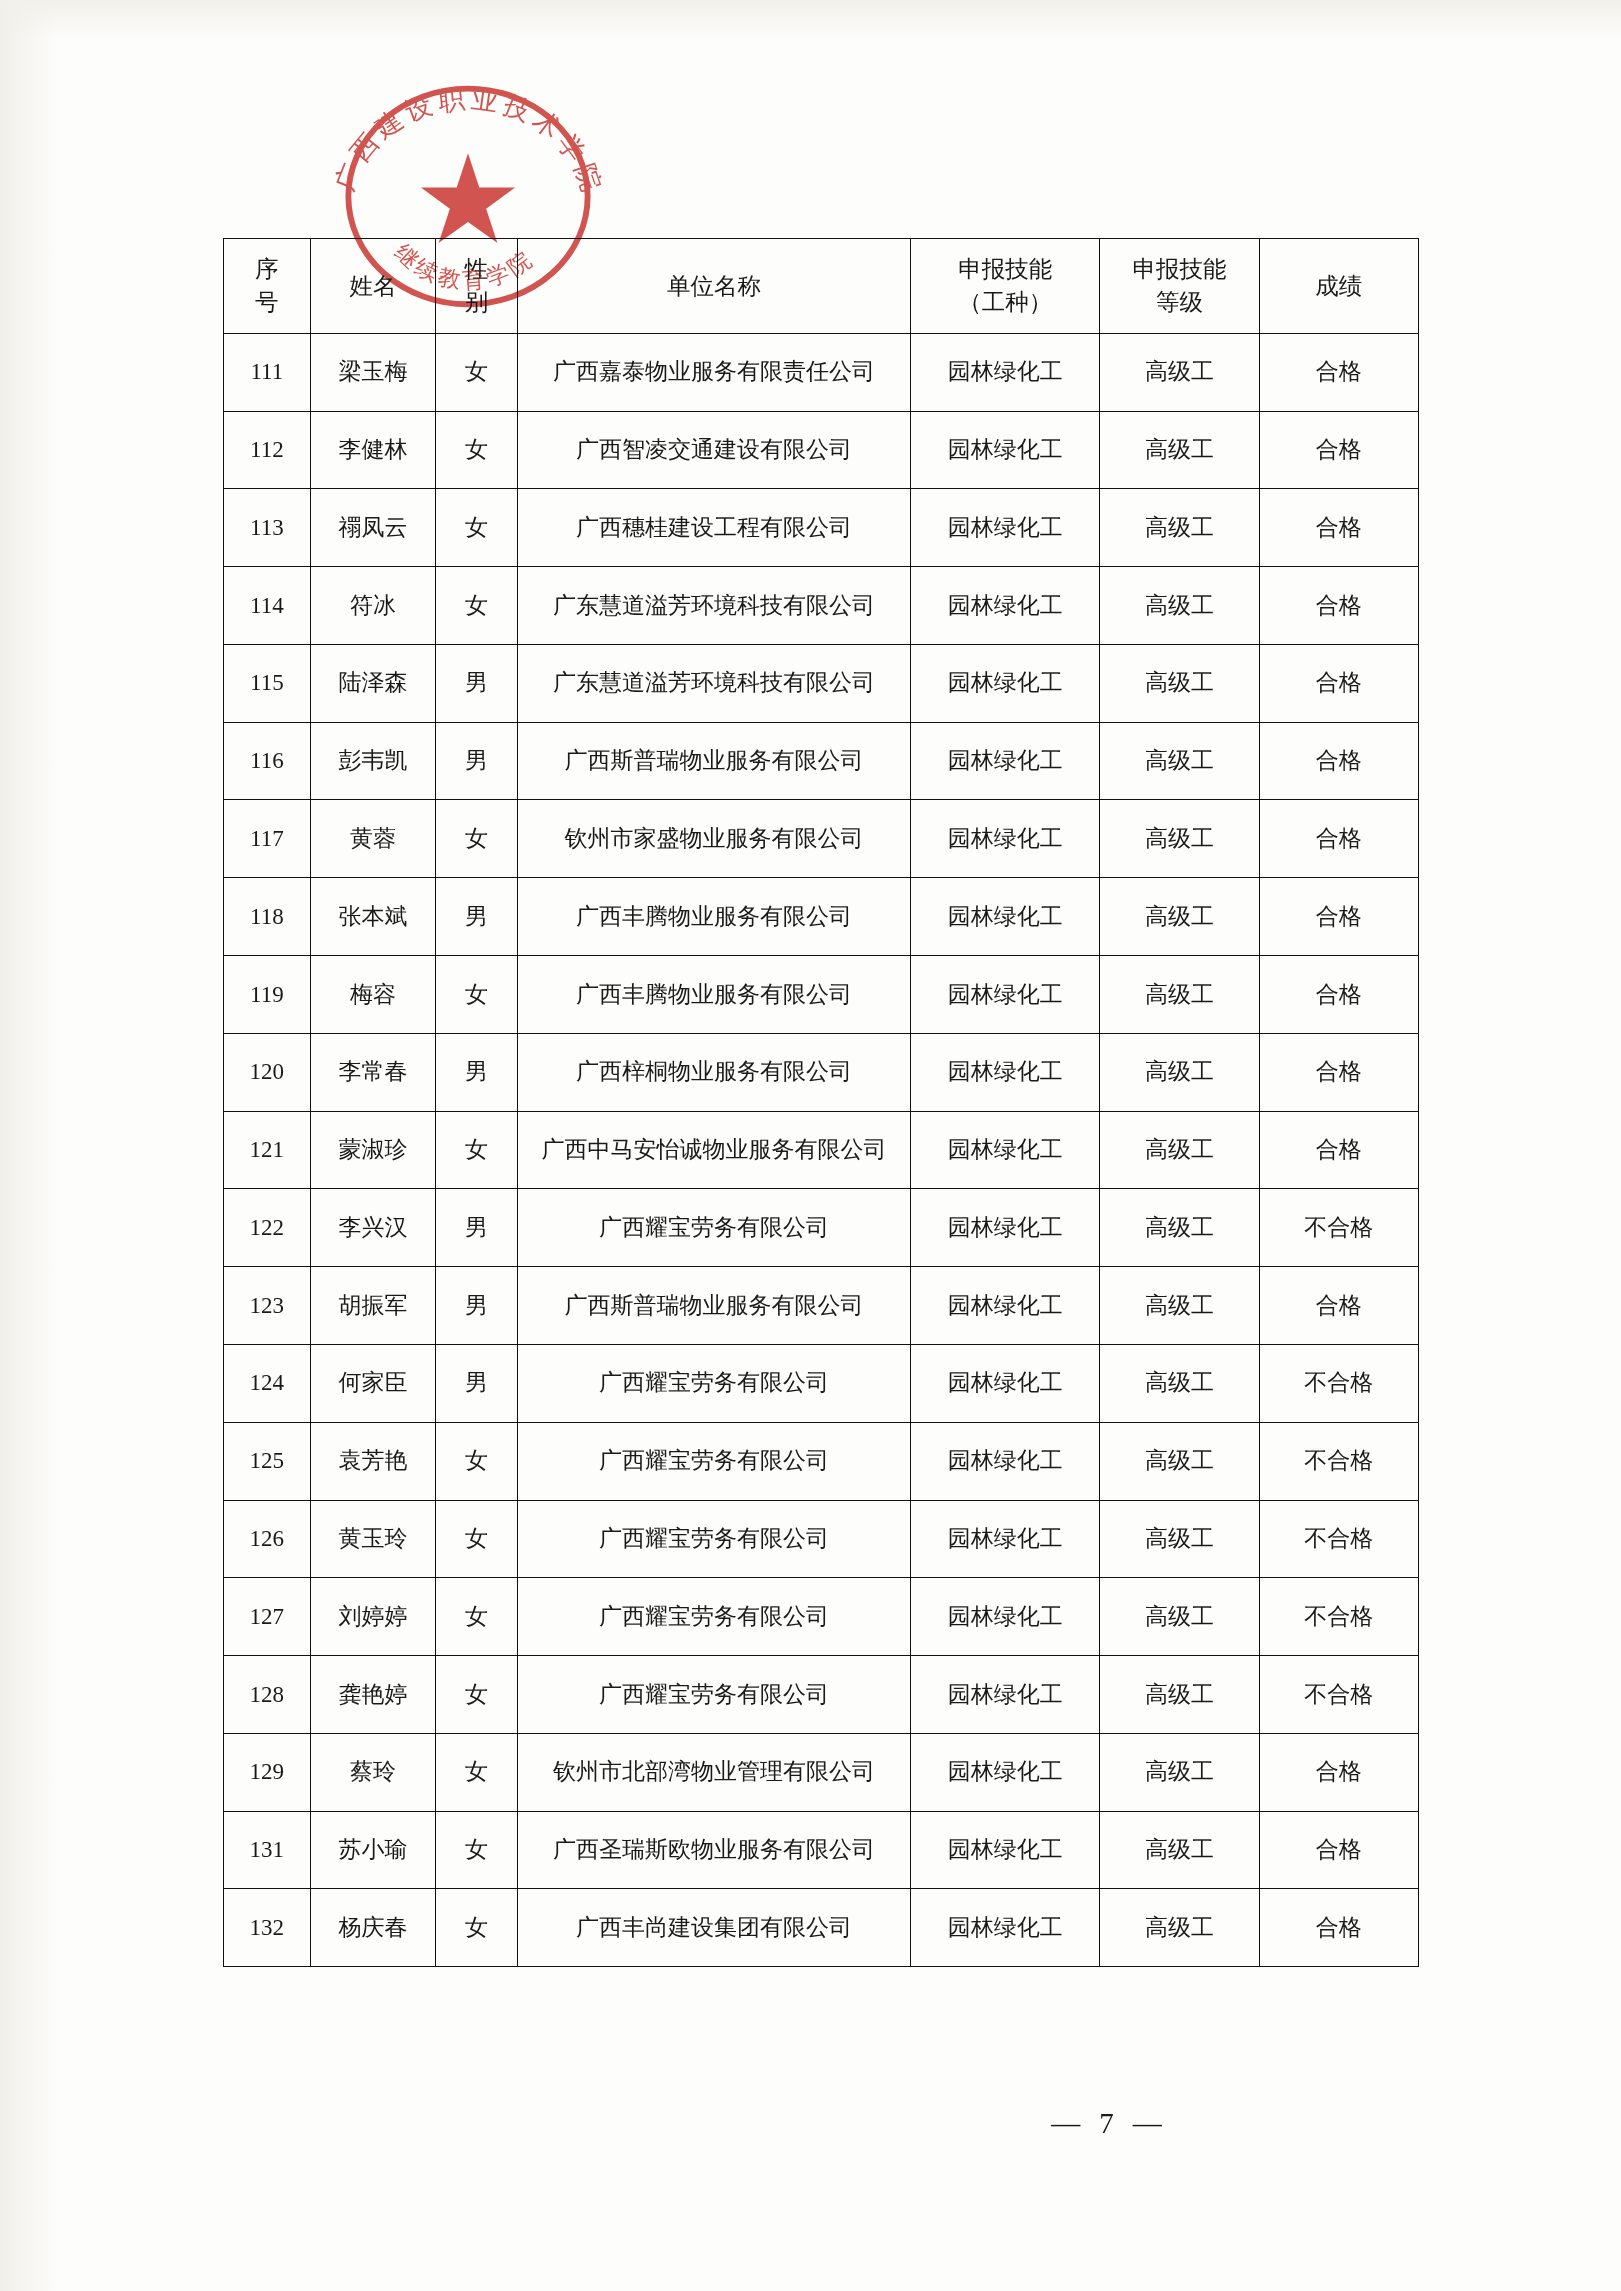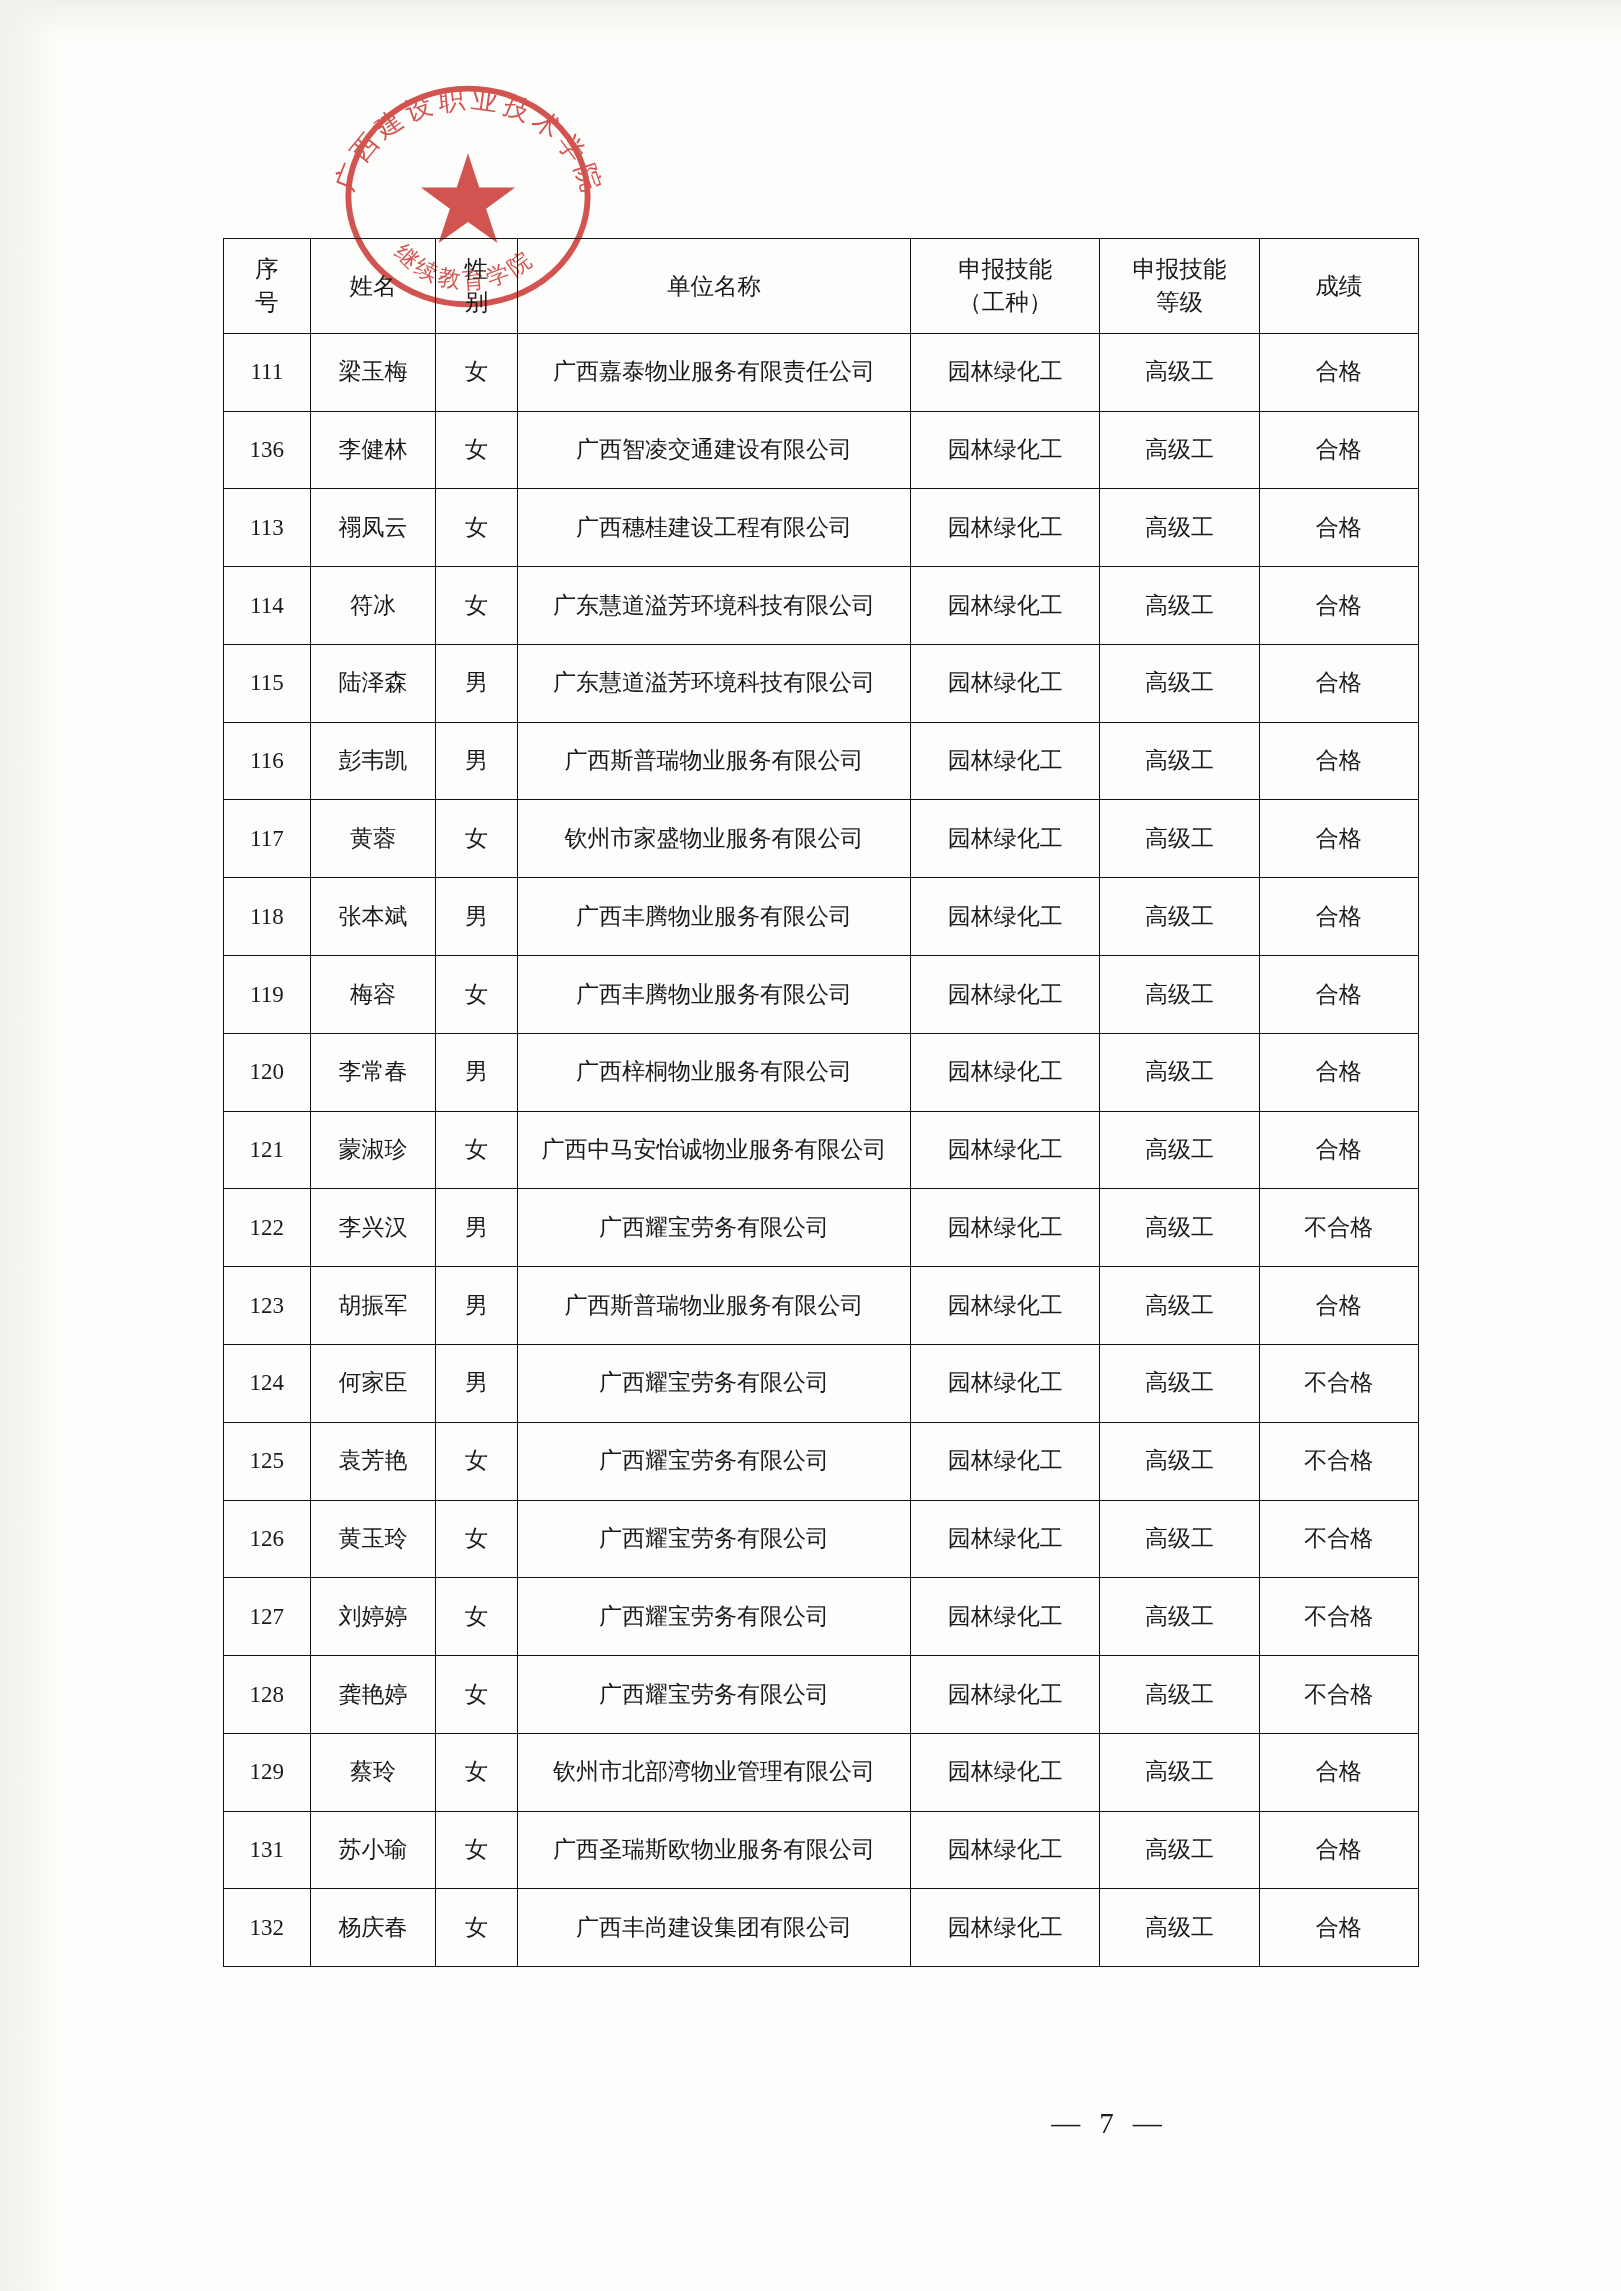--- a/index.html
+++ b/index.html
@@ -160,21 +160,21 @@
           <tr>
             <td class="c-seq">111</td>
             <td class="c-name">梁玉梅</td>
             <td class="c-sex">女</td>
             <td class="c-unit">广西嘉泰物业服务有限责任公司</td>
             <td class="c-occ">园林绿化工</td>
             <td class="c-lvl">高级工</td>
             <td class="c-res">合格</td>
           </tr>
           <tr>
-            <td class="c-seq">136</td>
+            <td class="c-seq">112</td>
             <td class="c-name">李健林</td>
             <td class="c-sex">女</td>
             <td class="c-unit">广西智凌交通建设有限公司</td>
             <td class="c-occ">园林绿化工</td>
             <td class="c-lvl">高级工</td>
             <td class="c-res">合格</td>
           </tr>
           <tr>
             <td class="c-seq">113</td>
             <td class="c-name">禤凤云</td>

